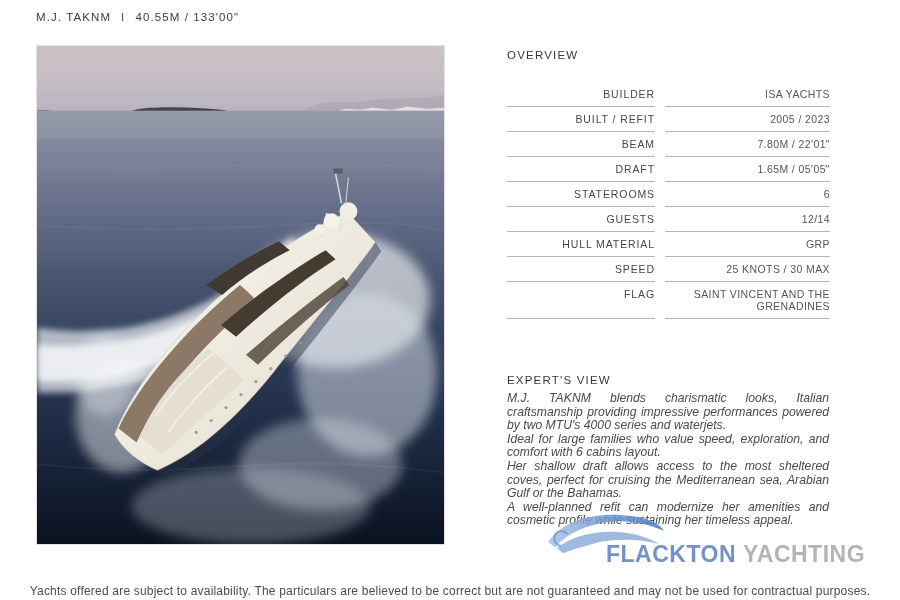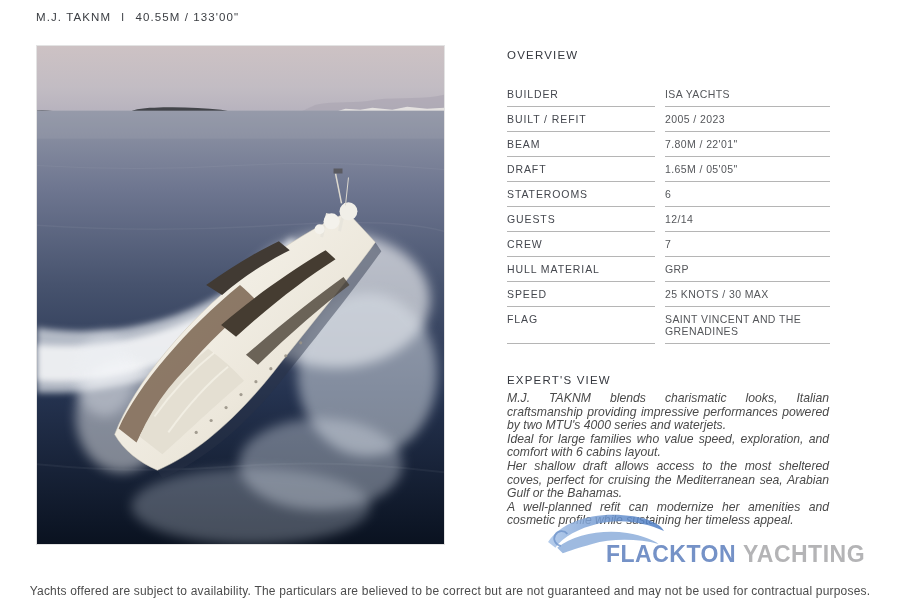--- a/index.html
+++ b/index.html
@@ -11,21 +11,21 @@
   .hdr .sep{margin:0 10px;color:#4a4d52;}
 
   
   .photo{position:absolute;left:36px;top:45px;width:409px;height:500px;border:1px solid #e3e3e3;box-sizing:border-box;overflow:hidden;}
   .photo svg{display:block;width:100%;height:100%;}
 
   
   .rcol{position:absolute;left:507px;top:49px;width:323px;}
   .sec-title{font-size:11.5px;letter-spacing:1.2px;color:#35383f;font-weight:500;}
   .spec-table{margin-top:24px;}
-  .spec-row{display:grid;grid-template-columns:148px 1fr;column-gap:10px;margin-bottom:3px;}
+  .spec-row{display:grid;grid-template-columns:148px 1fr;column-gap:10px;margin-bottom:3px;text-align:right;}
   .spec-label,.spec-value{border-bottom:1px solid #b5b5b5;padding:3px 0 6px 0;line-height:12px;}
   .spec-label{font-size:10.5px;letter-spacing:0.9px;color:#44474e;font-weight:500;}
   .spec-value{font-size:10.5px;letter-spacing:0.4px;color:#54565a;}
 
   .experts{position:absolute;left:507px;top:374px;width:322px;}
   .experts .sec-title{margin-bottom:6px;}
   .experts p{margin:0;font-style:italic;font-size:12.2px;line-height:13.6px;color:#4a4a4a;text-align:justify;}
 
   
   .logo-swoosh{position:absolute;left:543px;top:509px;width:126px;height:46px;}
@@ -159,24 +159,20 @@
         </div>
         <div class="spec-row">
           <div class="spec-label">STATEROOMS</div>
           <div class="spec-value">6</div>
         </div>
         <div class="spec-row">
           <div class="spec-label">GUESTS</div>
           <div class="spec-value">12/14</div>
         </div>
         <div class="spec-row">
-          <div class="spec-label">CREW</div>
-          <div class="spec-value">7</div>
-        </div>
-        <div class="spec-row">
           <div class="spec-label">HULL MATERIAL</div>
           <div class="spec-value">GRP</div>
         </div>
         <div class="spec-row">
           <div class="spec-label">SPEED</div>
           <div class="spec-value">25 KNOTS / 30 MAX</div>
         </div>
         <div class="spec-row">
           <div class="spec-label">FLAG</div>
           <div class="spec-value">SAINT VINCENT AND THE GRENADINES</div>

